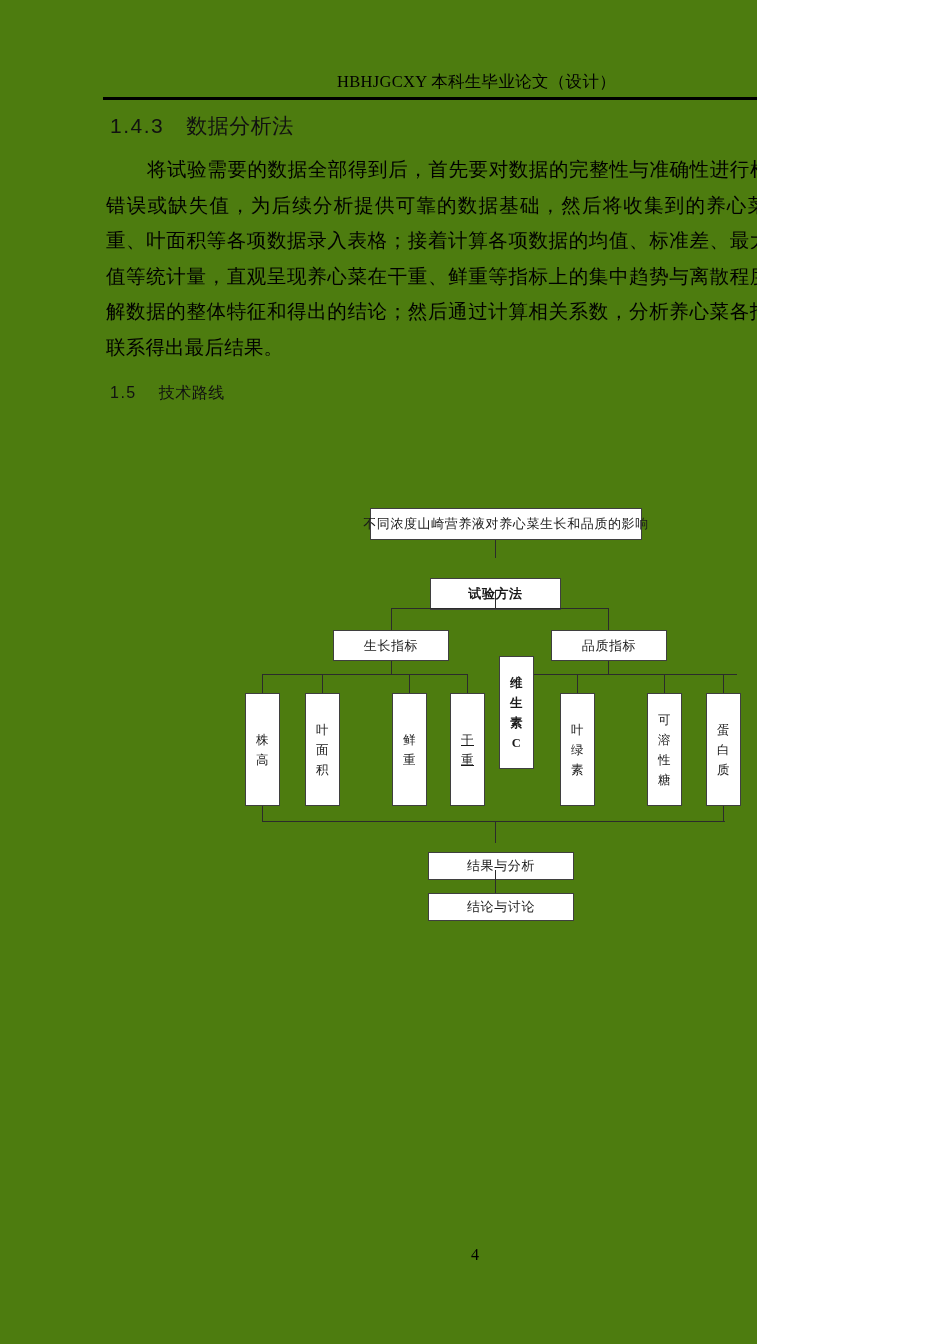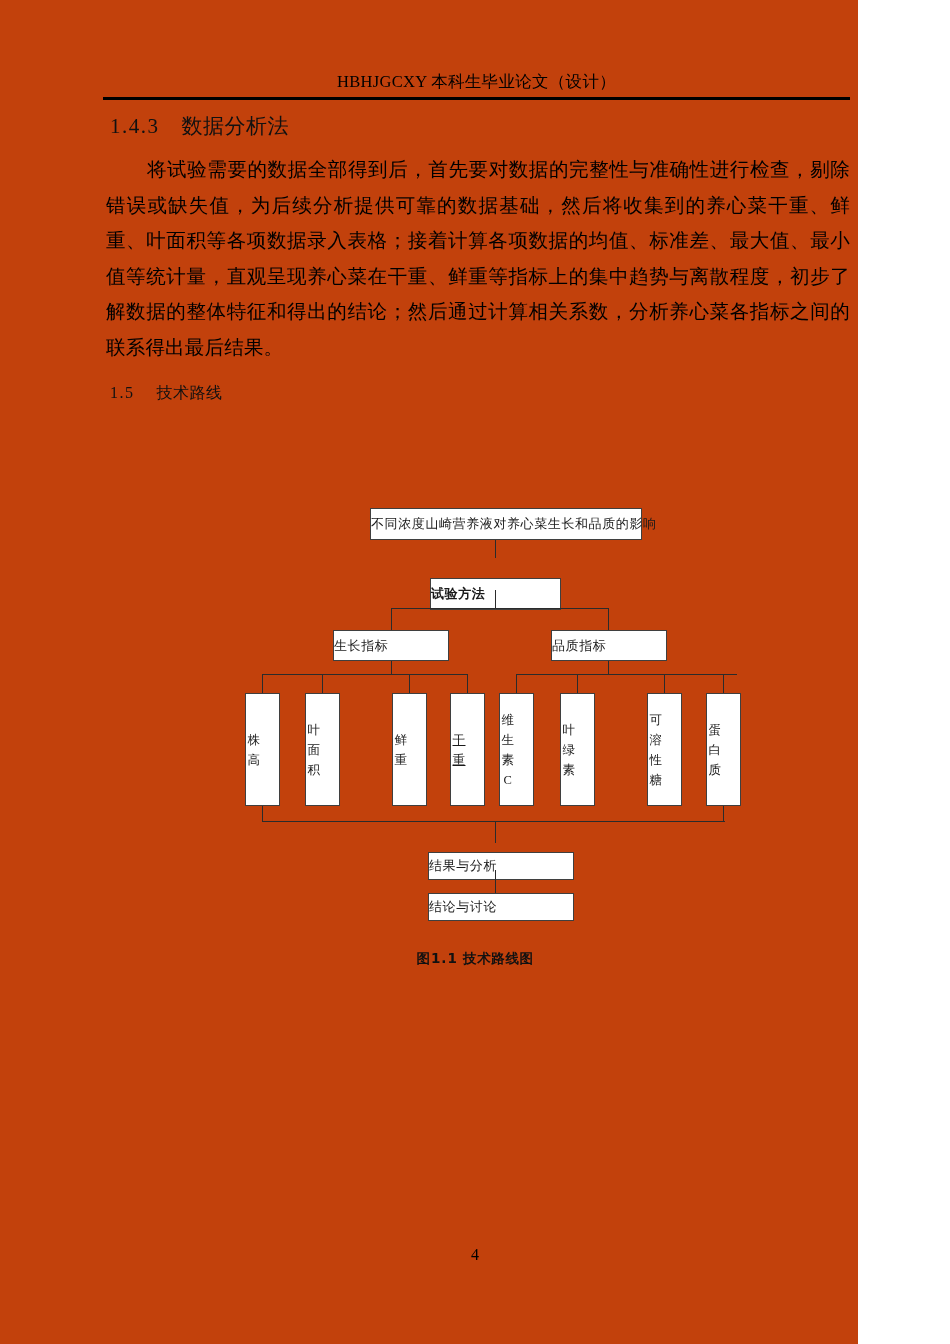--- a/index.html
+++ b/index.html
@@ -7,23 +7,23 @@
     margin: 0;
     padding: 0;
     background: #ffffff;
   }
   body {
     font-family: "Liberation Serif", "DejaVu Serif", serif;
     color: #000000;
   }
   #page {
     position: relative;
-    width: 858px;
+    width: 757px;
     height: 1344px;
-    background: #c2410c;
+    background: #4d7c0f;
     overflow: hidden;
   }
 
   
   #header-area {
     position: absolute;
     left: 103px;
     top: 72px;
     width: 747px;
   }
@@ -38,21 +38,21 @@
   #header-rule {
     margin-top: 5px;
     height: 3px;
     background: #000000;
     width: 100%;
   }
 
   
   .heading {
     position: absolute;
-    font-family: Liberation Serif, serif;
+    font-family: Liberation Sans, sans-serif;
     font-weight: 400;
     color: #111111;
     white-space: nowrap;
     text-align: center;
   }
   #heading-143 {
     left: 110px;
     top: 112px;
     font-size: 21px;
     letter-spacing: 0.5px;
@@ -93,20 +93,21 @@
     height: 1344px;
     pointer-events: none;
   }
   .fc-box {
     position: absolute;
     border: 1.4px solid #3f3f3f;
     background: #ffffff;
     box-sizing: border-box;
     display: flex;
     align-items: center;
+    justify-content: center;
     font-family: "Liberation Serif", "DejaVu Serif", serif;
     color: #1a1a1a;
   }
   .fc-box.h {
     font-size: 13px;
     letter-spacing: 0.6px;
     white-space: nowrap;
   }
   .fc-box.v {
     font-size: 12.5px;
@@ -220,21 +221,21 @@
     <div class="fc-box v" style="left:305px; top:693px; width:35px; height:113px;">
       <span class="vtext">叶面积</span>
     </div>
     <div class="fc-box v" style="left:392px; top:693px; width:35px; height:113px;">
       <span class="vtext">鲜重</span>
     </div>
     <div class="fc-box v" style="left:450px; top:693px; width:35px; height:113px;text-decoration:underline;">
       <span class="vtext">干重</span>
     </div>
 
-    <div class="fc-box v" style="left:499px; top:693px; width:35px; height:113px;">
+    <div class="fc-box v" style="left:499px; top:656px; width:35px; height:113px;font-weight:bold;">
       <span class="vtext">维生素C</span>
     </div>
     <div class="fc-box v" style="left:560px; top:693px; width:35px; height:113px;">
       <span class="vtext">叶绿素</span>
     </div>
     <div class="fc-box v" style="left:647px; top:693px; width:35px; height:113px;">
       <span class="vtext">可溶性糖</span>
     </div>
     <div class="fc-box v" style="left:706px; top:693px; width:35px; height:113px;">
       <span class="vtext">蛋白质</span>
@@ -250,19 +251,16 @@
     </div>
 
     <div class="fc-line vline" style="left:495px; top:870px; height:24px;"></div>
 
     <div class="fc-box h" style="left:428px; top:893px; width:146px; height:28px;">
       <span>结论与讨论</span>
     </div>
 
   </div>
 
-  <div id="fig-caption">
-    <span class="cnum">图1.1</span>&nbsp;<span>技术路线图</span>
-  </div>
 
   <div id="page-number">4</div>
 
 </div>
 
 </body></html>

